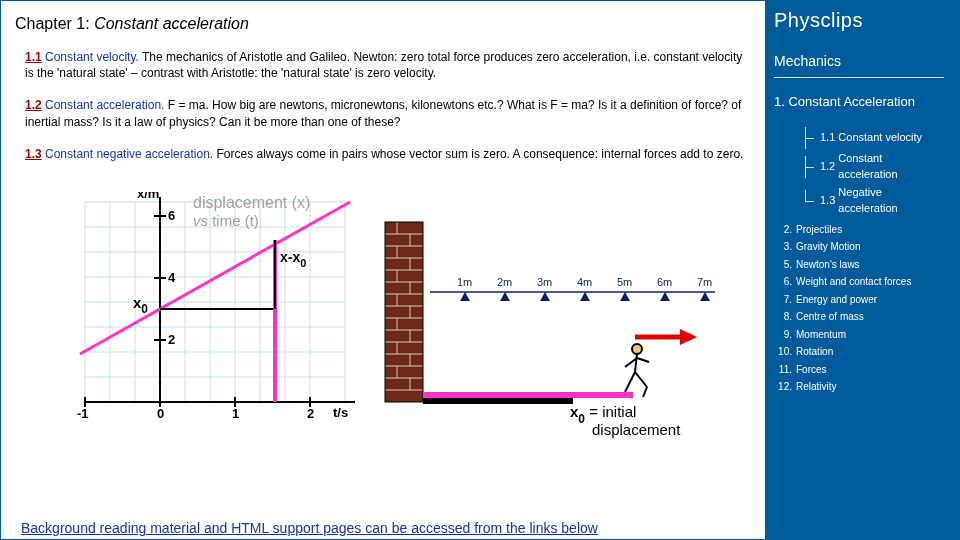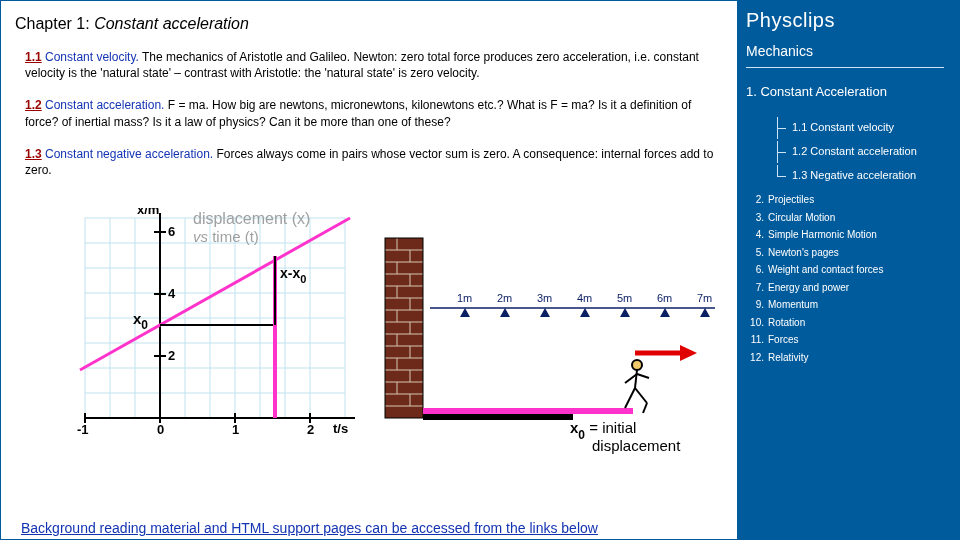--- a/index.html
+++ b/index.html
@@ -6,23 +6,23 @@
 .page{display:flex;width:960px;height:540px;box-sizing:border-box}
 .main{flex:1;border:1px solid #005b9c;padding:14px 14px 23px 14px;box-sizing:border-box;position:relative;overflow:hidden}
 .title{font-size:16px;margin:0 0 16px 0;font-weight:400}
 .title .it{font-style:italic}
 .entry{margin:16px 0 10px 10px;line-height:1.35;font-size:12px}
 .entry .num{color:#9b0000;font-weight:700;text-decoration:underline}
 .entry .name{color:#1333b3}
 .diagram-wrap{position:relative;width:700px;height:260px;margin:30px 0 0 50px}
 .bottom-link{position:absolute;left:20px;bottom:3px;color:#1333b3;text-decoration:underline;font-size:14px}
 
-.side{width:222px;background:#005b9c;color:#fff;padding:6px 16px 10px 8px;box-sizing:border-box;line-height:1.45}
+.side{width:194px;background:#005b9c;color:#fff;padding:6px 16px 10px 8px;box-sizing:border-box;line-height:1.45}
 .side .logo{font-size:20px;letter-spacing:.5px}
-.side .sub{font-size:14px;margin-top:6px}
+.side .sub{font-size:14px;margin-top:16px}
 .side .hr{border:none;border-top:1px solid #cfe4f3;margin:6px 0}
 .side .intro{font-size:13px;margin:2px 0 4px 12px}
 .side .chap{font-size:10px;margin:3px 0 3px 0}
 .side .chap .cnum{display:inline-block;width:18px;text-align:right;margin-right:4px}
 .side .current{font-size:13px;margin:15px 0}
 .subtree{margin:3px 0 6px 28px;font-size:11px}
 .subtree .row{display:flex;align-items:center;margin:2px 0}
 .subtree .row .twig{display:inline-block;width:14px;height:22px;position:relative;margin-right:4px}
 .subtree .row .twig::before{content:"";position:absolute;left:3px;top:0;bottom:0;width:1px;background:#cfe4f3}
 .subtree .row .twig::after{content:"";position:absolute;left:3px;top:11px;width:9px;height:1px;background:#cfe4f3}
@@ -195,24 +195,24 @@
   <div class="current">
     <span class="cnum">1.</span>
     <span>Constant Acceleration</span>
   </div>
   <div class="subtree">
     <div class="row"><span class="twig"></span><span>1.1</span>&nbsp;<span>Constant velocity</span></div>
     <div class="row"><span class="twig"></span><span>1.2</span>&nbsp;<span>Constant acceleration</span></div>
     <div class="row"><span class="twig"></span><span>1.3</span>&nbsp;<span>Negative acceleration</span></div>
   </div>
   <div class="chap"><span class="cnum">2.</span><span>Projectiles</span></div>
-  <div class="chap"><span class="cnum">3.</span><span>Circular Motion</span></div>
-  <div class="chap"><span class="cnum">4.</span><span>Simple Harmonic Motion</span></div>
-  <div class="chap"><span class="cnum">5.</span><span>Newton's pages</span></div>
+  <div class="chap"><span class="cnum">3.</span><span>Gravity Motion</span></div>
+  <div class="chap"><span class="cnum">5.</span><span>Newton's laws</span></div>
   <div class="chap"><span class="cnum">6.</span><span>Weight and contact forces</span></div>
   <div class="chap"><span class="cnum">7.</span><span>Energy and power</span></div>
+  <div class="chap"><span class="cnum">8.</span><span>Centre of mass</span></div>
   <div class="chap"><span class="cnum">9.</span><span>Momentum</span></div>
   <div class="chap"><span class="cnum">10.</span><span>Rotation</span></div>
   <div class="chap"><span class="cnum">11.</span><span>Forces</span></div>
   <div class="chap"><span class="cnum">12.</span><span>Relativity</span></div>
   <div class="chap"><span class="cnum"></span><span></span></div>
 </div>
 </div>
 
 </body></html>

